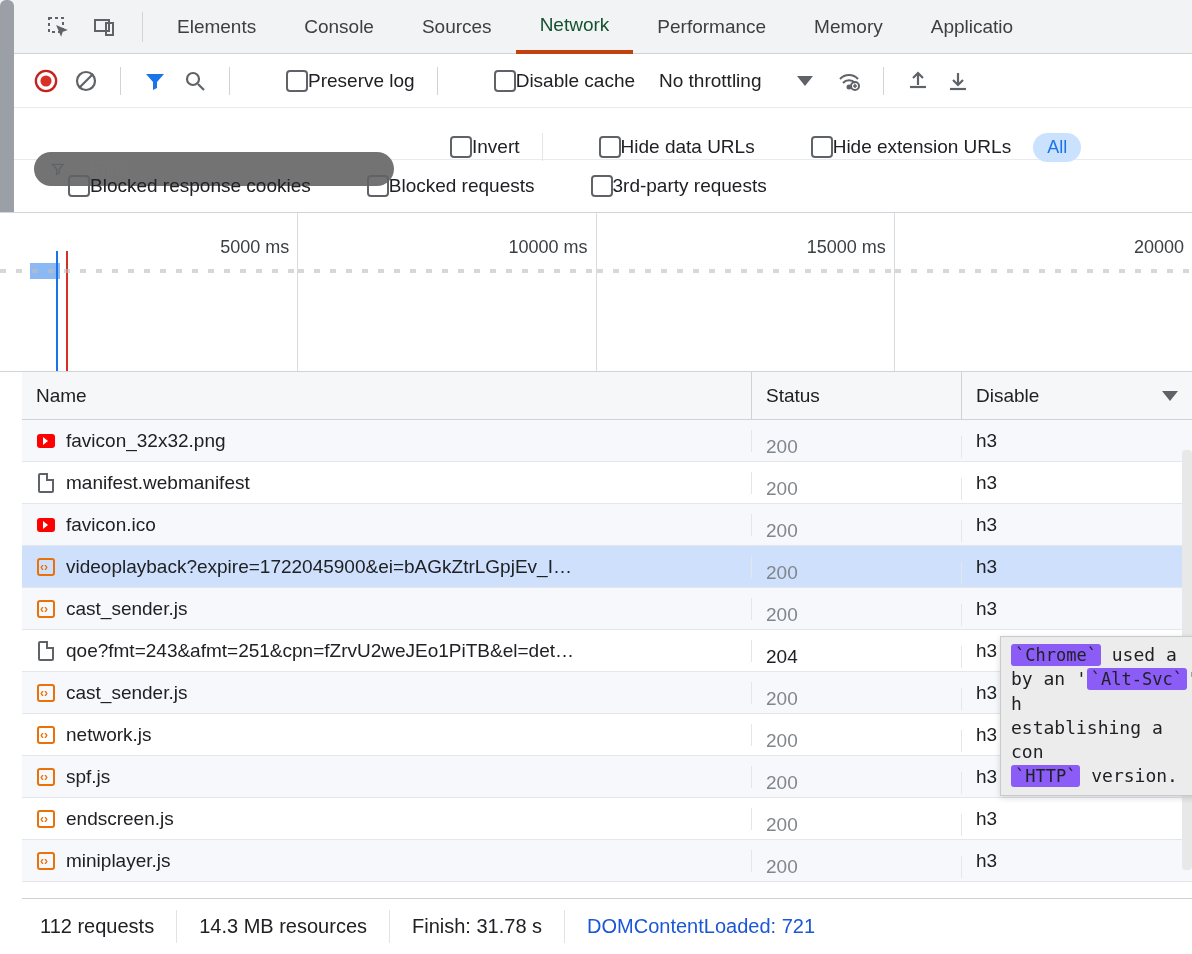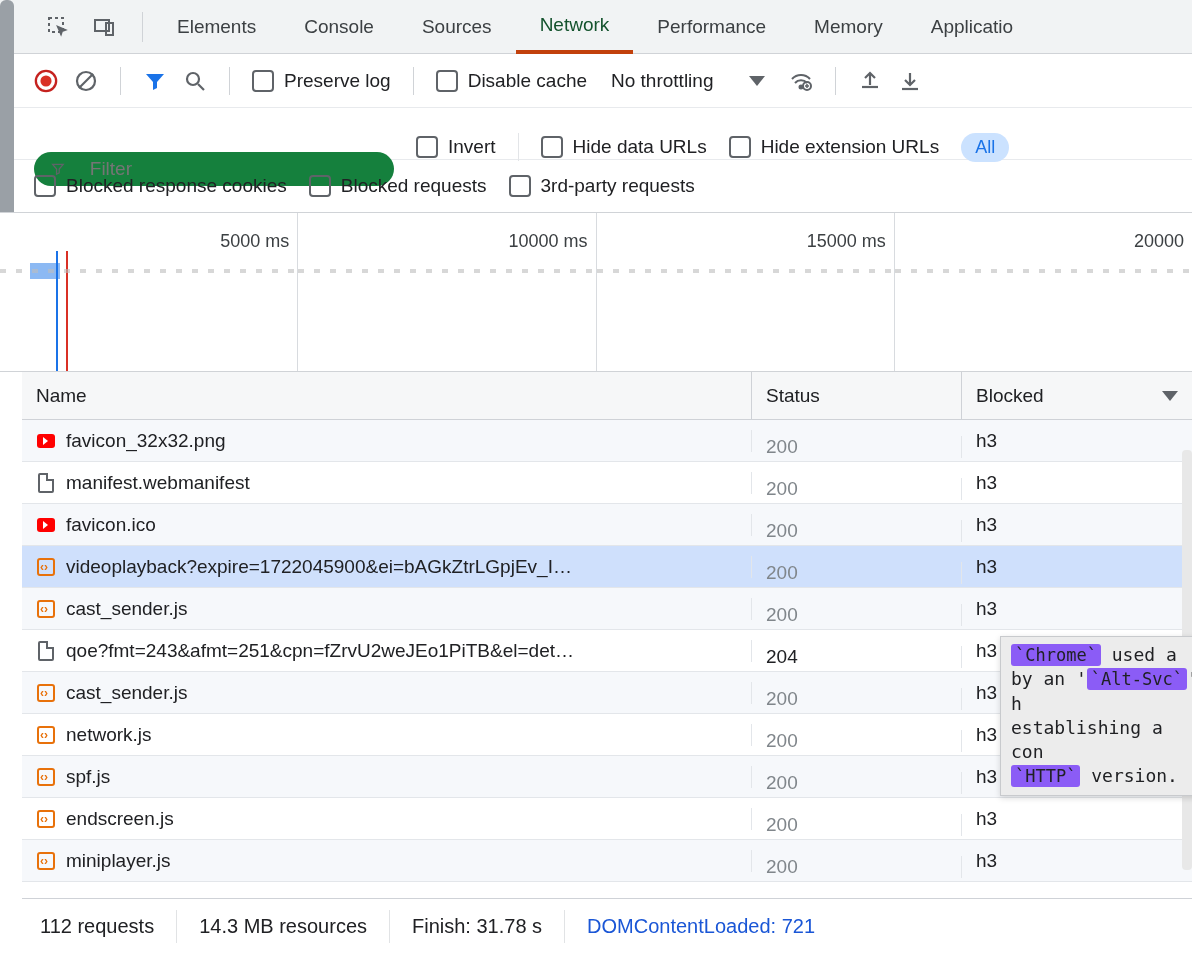--- a/index.html
+++ b/index.html
@@ -52,36 +52,36 @@
     display:flex;
     align-items:center;
     height: 54px;
     padding: 0 18px 0 34px;
     gap: 16px;
     border-bottom: 1px solid #e8eaed;
   }
   .toolbar .sep { width:1px; height:28px; background:#d0d3d7; margin:0 6px; }
   .icon-btn { cursor:pointer; display:flex; align-items:center; justify-content:center; }
   .icon-btn svg { width:24px; height:24px; }
-  .checkbox-label { display:flex; align-items:flex-end; gap:10px; cursor:pointer; }
+  .checkbox-label { display:flex; align-items:flex-end; cursor:pointer;margin-left:34px; }
   .cbox {
     width:22px; height:22px; border:2px solid #5f6368; border-radius:4px;
   }
   .throttling {
     display:flex; align-items:center; gap:6px; padding:4px 8px;
   }
   
   .filter-row {
     display:flex; align-items:center; height:52px; padding:0 20px 0 34px; gap:22px;
     border-bottom: 1px solid #e8eaed;
     flex-wrap: wrap;
   }
   .filter-pill {
     display:flex; align-items:center; gap:24px;
-    background:#15803d; border-radius:30px; padding:6px 20px 6px 16px;
+    background:#737373; border-radius:30px; padding:6px 20px 6px 16px;
     width: 360px;
     margin-top: 44px;
   }
   .filter-pill input {
     border:none; background:none; font-size:19px; outline:none; width:100%;
   }
   .filter-row .sep { width:1px; height:28px; background:#e3e5e8; }
   .chip {
     background:#cbe2ff; color:#1a73e8; padding:4px 14px; border-radius:16px;
     font-size:18px;
@@ -93,21 +93,21 @@
     border-bottom:1px solid #d0d3d7;
     position: relative;
     background: #fff;
     display:flex;
   }
   .ov-col {
     flex:1; border-right:1px solid #d8dbdf;
     position:relative;
   }
   .ov-label {
-    position:absolute; top:18px; right:8px; color:#3c4043; font-size:18px;
+    position:absolute; top:24px; right:8px; color:#3c4043; font-size:18px;
   }
   .ov-strip {
     position:absolute; top:56px; left:0; right:0; height:4px;
     background: repeating-linear-gradient(90deg,#bdbdbd 0 6px, transparent 6px 16px);
     opacity:0.6;
   }
   .ov-blue-hint {
     position:absolute; left:30px; top:50px; width:30px; height:16px;
     background:#1a73e8; opacity:0.5;
   }
@@ -331,21 +331,21 @@
   <div class="ov-col" style="border-right:none;text-align:right;">
       <span class="ov-label">20000</span>
       <div class="ov-strip"></div>
     </div>
 </div>
 
 <div class="tbl-header" style="margin-left:22px;">
   <div class="col-name">Name</div>
   <div class="col-status">Status</div>
   <div class="col-protocol">
-    <span>Blocked</span>
+    <span>Disable</span>
     <span class="sort-arrow"></span>
   </div>
 </div>
 
 <div class="rows" id="rows" style="margin-left:22px;">
     <div class="row">
       <div class="cell-name">
         <span class="ico">
           <span class="ico-yt"></span>
         </span>

